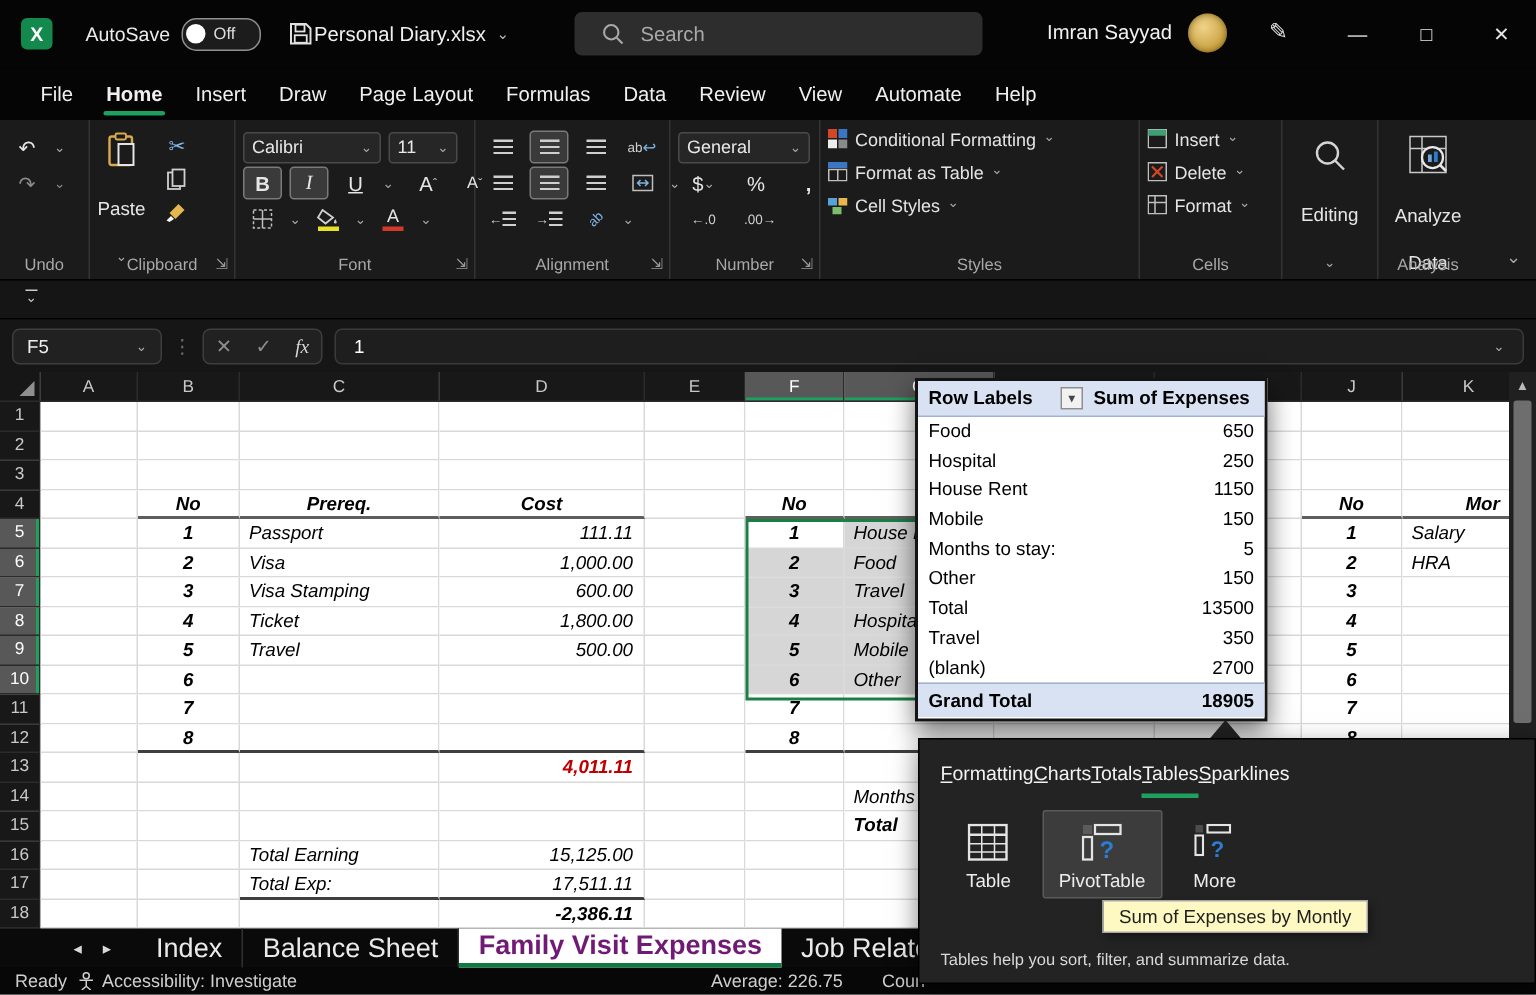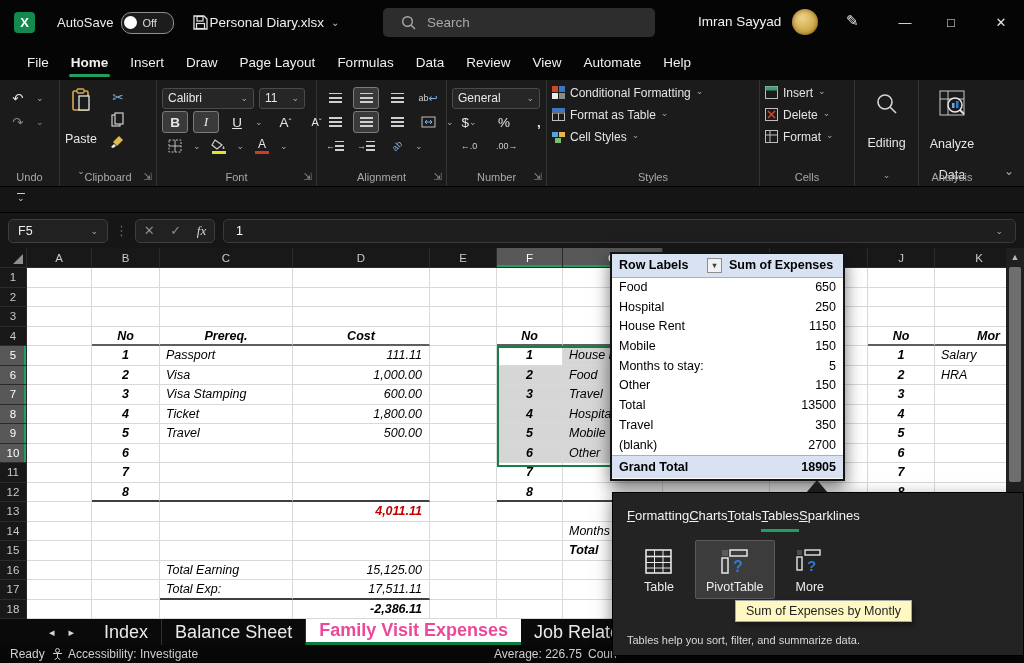--- a/index.html
+++ b/index.html
@@ -114,21 +114,21 @@
   .qa-item{display:flex;flex-direction:column;align-items:center;gap:6px;color:#EDEDED;font-size:12.5px;padding:8px 10px 4px;border:1px solid transparent;border-radius:2px}
   .qa-item.hover{background:#3C3C3C;border:1px solid #5A5A5A}
   #qa-footer{position:absolute;left:14px;bottom:9px;color:#D9D9D9;font-size:11px;white-space:nowrap}
   #qa-tooltip{left:735px;top:600px;background:#fef9c3;border:1px solid #A6A6A6;color:#1F1F1F;font-size:12.5px;padding:3px 10px;z-index:45;box-shadow:2px 3px 6px rgba(0,0,0,.4);white-space:nowrap}
 
   
   #sheetbar{left:0;top:619px;width:1024px;height:26px;background:#0A0A0A;display:flex;align-items:stretch;z-index:20}
   .snav{color:#D9D9D9;font-size:11px;display:flex;align-items:center;padding:0 7px}
   #sheet-tabs{display:flex;margin-left:10px}
   .stab{display:flex;align-items:center;padding:0 13px;color:#EAEAEA;font-size:18px;border-right:1px solid #303030;white-space:nowrap;box-sizing:border-box}
-  .stab.active{background:#fff;color:#ec4899;font-weight:bold;border-bottom:3px solid #0E7A41;border-right:none}
+  .stab.active{background:#fff;color:#701a75;font-weight:bold;border-bottom:3px solid #0E7A41;border-right:none}
   .add-sheet{width:17px;height:17px;border:1.5px solid #D2D2D2;border-radius:50%;color:#D2D2D2;display:flex;align-items:center;justify-content:center;font-size:12px;margin:auto 0 auto 8px;line-height:15px}
   #statusbar{left:0;top:645px;width:1024px;height:18px;background:#070707;color:#CFCFCF;font-size:12px;z-index:10;line-height:18px}
   #statusbar .abs{white-space:nowrap}
 </style>
 </head>
 <body>
 
 <div id="titlebar" class="abs">
   <div class="xl-logo">X</div>
   <span class="autosave-lbl">AutoSave</span>
@@ -855,15 +855,15 @@
 
 <div id="statusbar" class="abs">
   <span class="abs" style="left:10px">Ready</span>
   <span class="abs" style="left:52px;display:flex;align-items:center;gap:5px;height:18px">
     <svg width="11" height="12">
         <circle cx="5.5" cy="2.5" r="2" fill="none" stroke="#CFCFCF"></circle>
         <path d="M1 5.5 h9 M5.5 5.5 v4 M5.5 9.5 l-3 2.5 M5.5 9.5 l3 2.5" stroke="#CFCFCF" fill="none"></path>
       </svg>
     <span>Accessibility: Investigate</span>
   </span>
-  <span class="abs" style="left:494px">Average: 226.75</span>
+  <span class="abs" style="left:474px">Average: 226.75</span>
   <span class="abs" style="left:588px">Coun</span>
 </div>
 
 </body></html>

